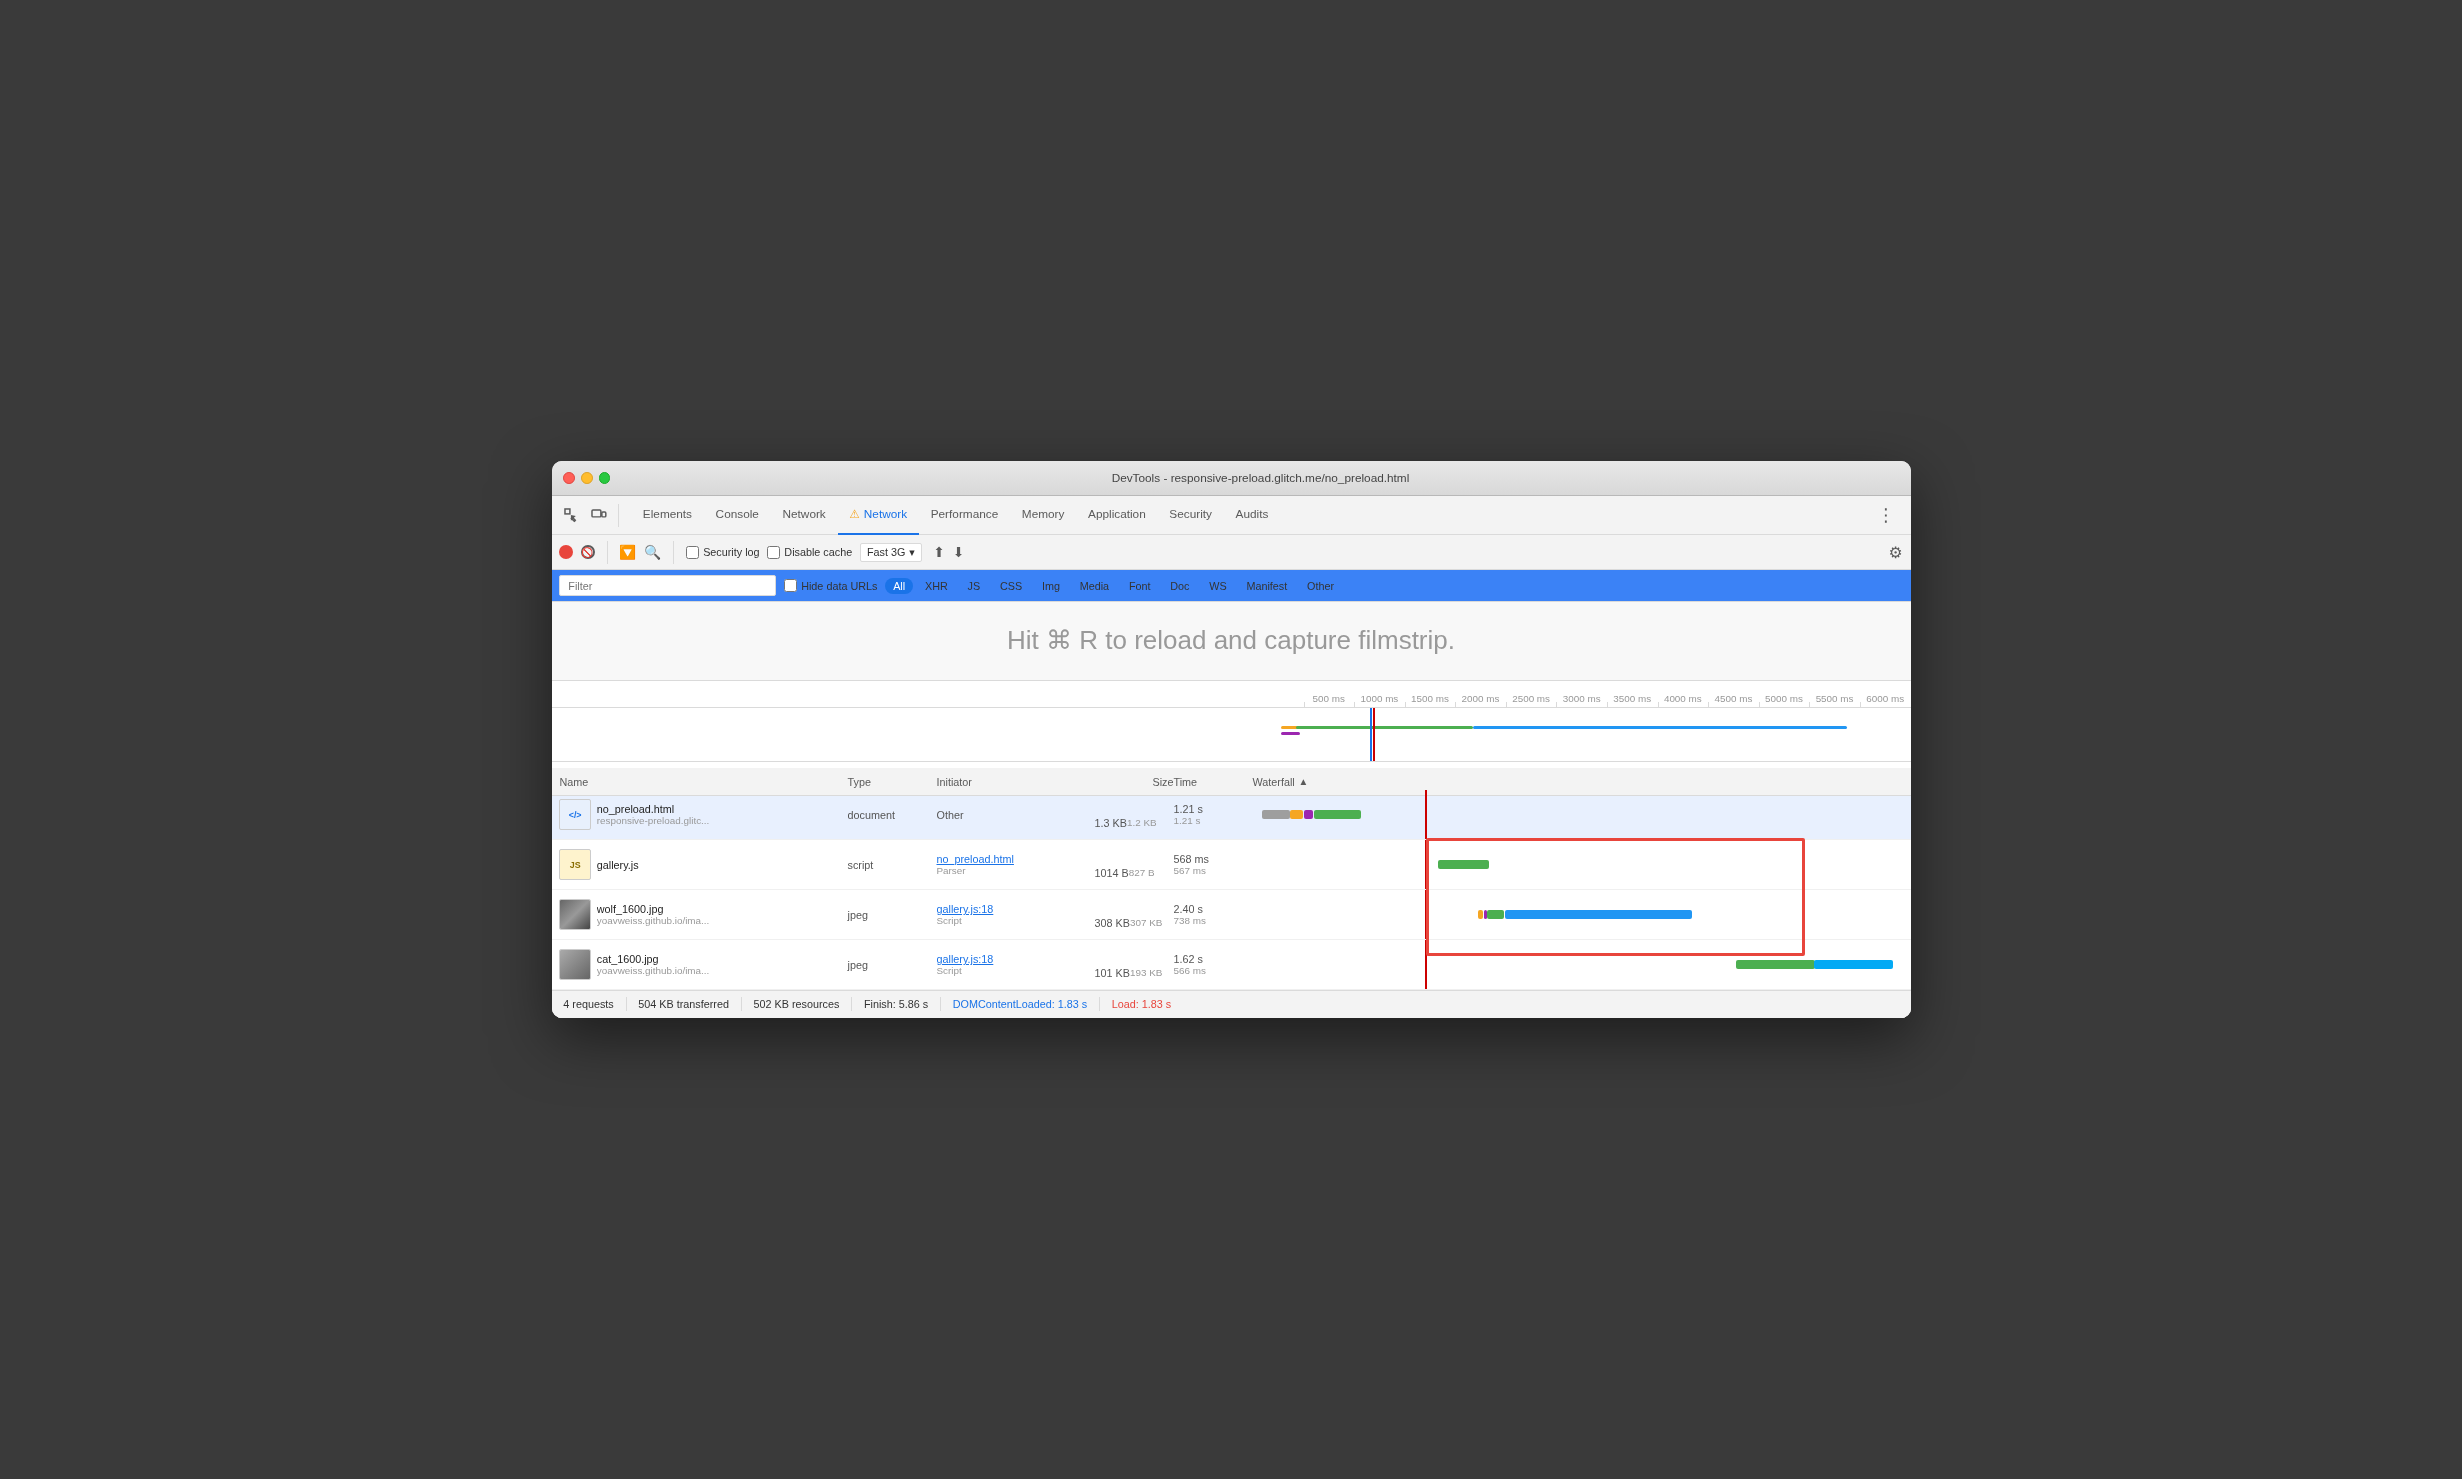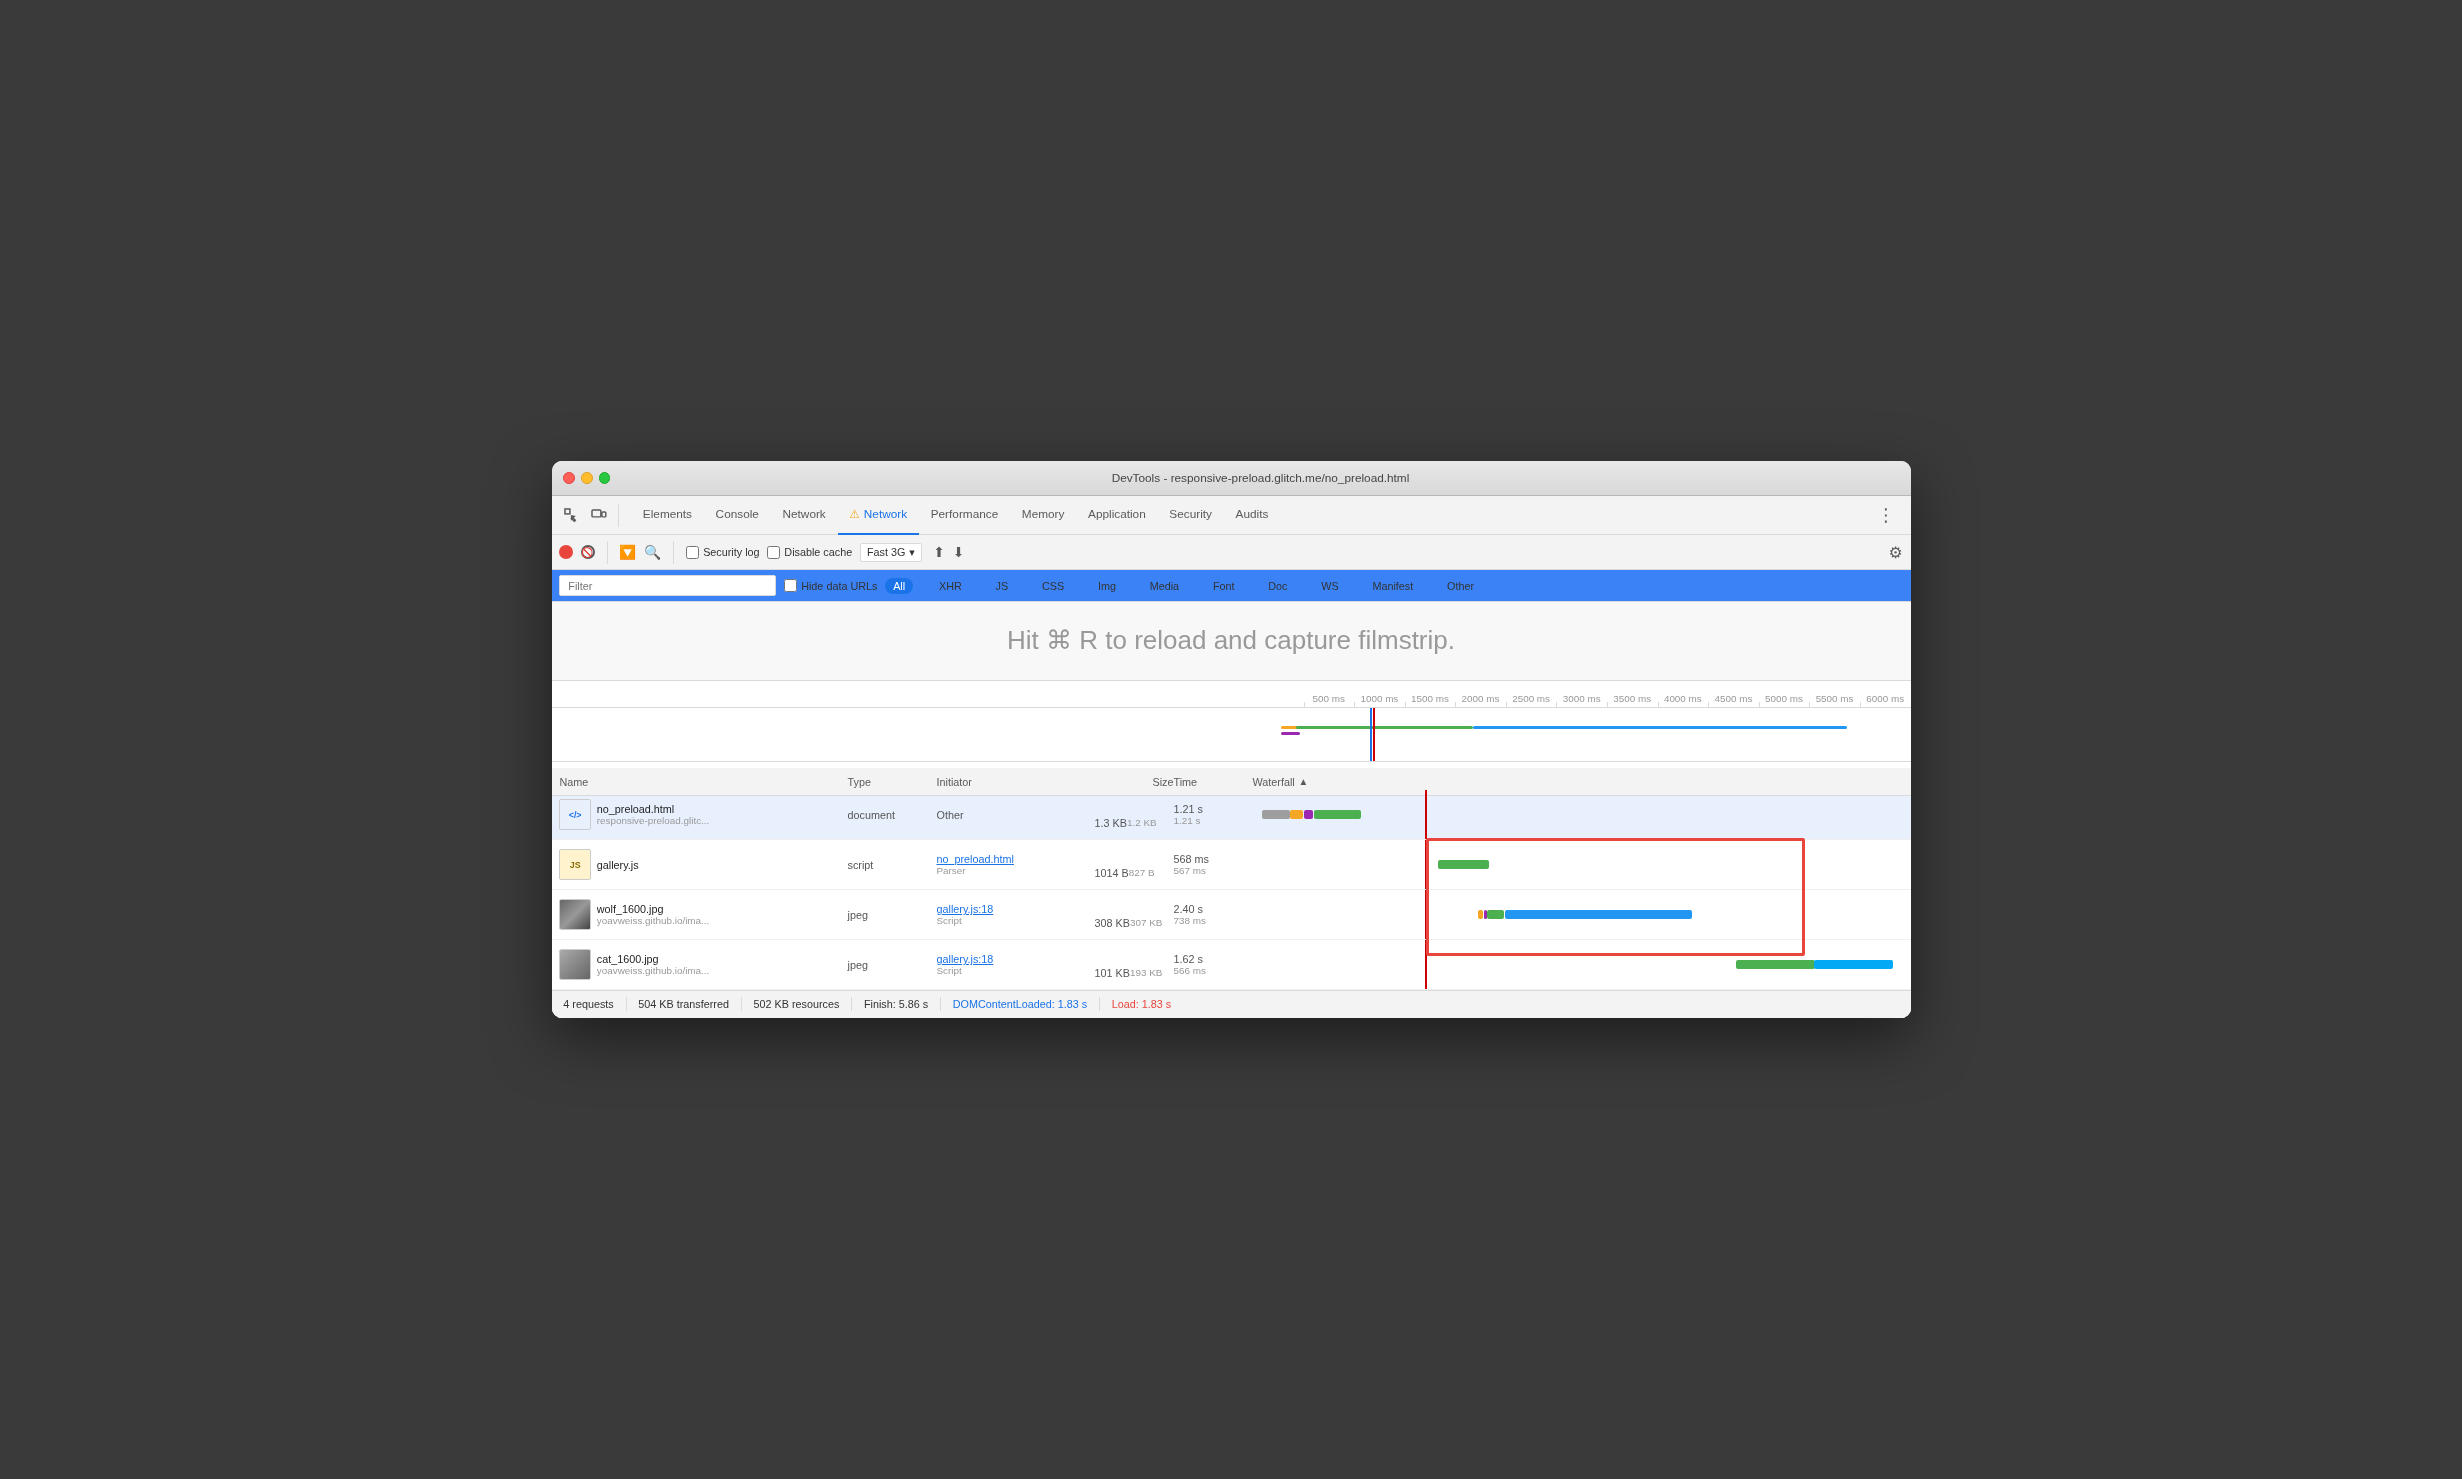--- a/index.html
+++ b/index.html
@@ -216,21 +216,21 @@
       display: flex;
       align-items: center;
       gap: 3.9px;
       font-size: 10.8px;
       color: #333;
       cursor: pointer;
     }
     .filter-types {
       display: flex;
       align-items: center;
-      gap: 18px;
+      gap: 4px;
     }
     .ft-btn {
       padding: 2px 7.9px;
       font-size: 10.8px;
       cursor: pointer;
       border-radius: 2px;
       color: #333;
     }
     .ft-btn.active {
       background: #1a73e8;

